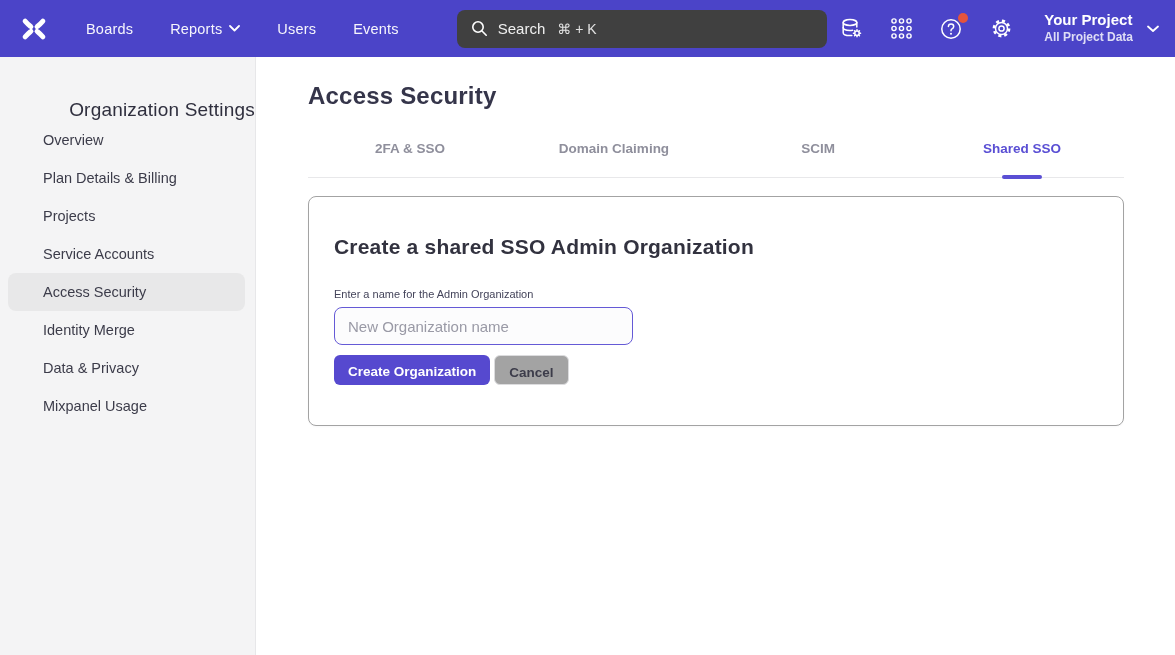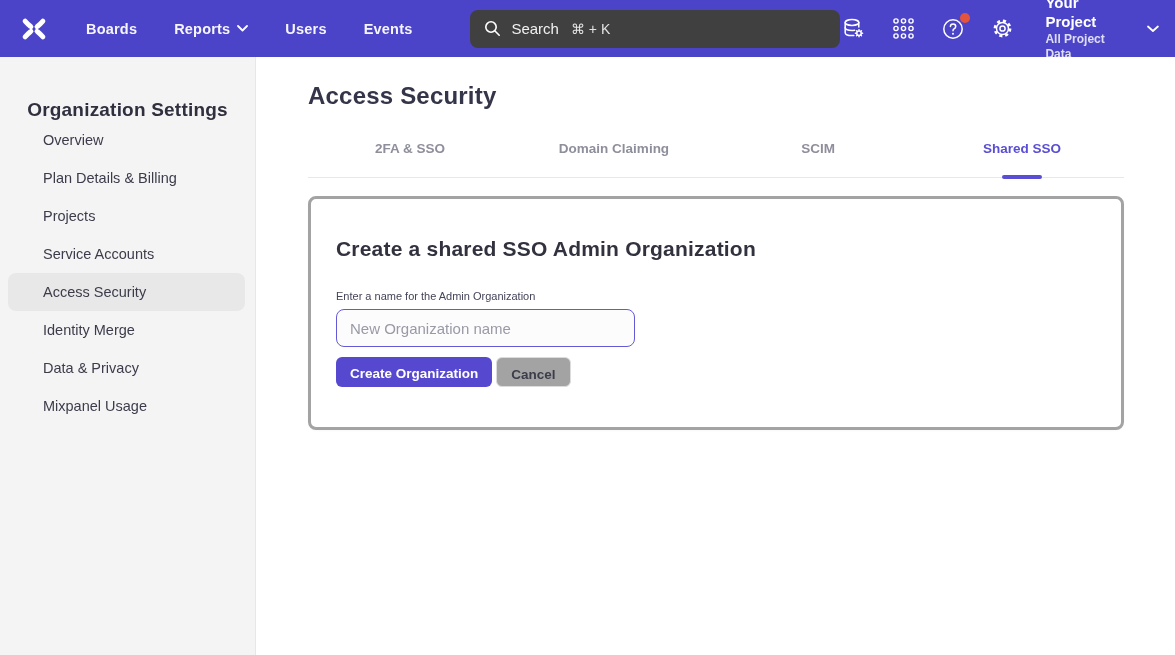--- a/index.html
+++ b/index.html
@@ -6,42 +6,42 @@
   html,body { width:1175px; height:655px; font-family:"Liberation Sans", sans-serif; background:#ffffff; overflow:hidden; }
 
   
   .topnav {
     height:57px; background:#4b44c8; display:flex; align-items:center;
     padding:0 16px 0 18px; position:relative;
   }
   .logo { width:32px; height:32px; display:flex; align-items:center; justify-content:center; cursor:pointer; flex:0 0 auto; }
   .nav-items { display:flex; align-items:center; margin-left:36px; gap:37px; }
   .nav-item {
-    color:rgba(255,255,255,0.95); font-size:14.5px; font-weight:700; letter-spacing:.2px;
+    color:rgba(255,255,255,0.95); font-size:14.5px; font-weight:400; letter-spacing:.2px;
     cursor:pointer; display:flex; align-items:center; gap:7px; text-decoration:none; white-space:nowrap;
   }
   .searchbar {
     margin-left:58px; width:370px; height:38px; background:#404040; border-radius:8px;
     display:flex; align-items:center; padding:0 14px; gap:10px; cursor:text; flex:0 0 auto;
   }
   .searchbar .ph { color:rgba(255,255,255,0.92); font-size:15px; }
   .searchbar .sc { color:rgba(255,255,255,0.85); font-size:14px; margin-left:2px; }
   .nav-right { margin-left:auto; display:flex; align-items:center; gap:24px; }
   .icon-btn { width:26px; height:26px; display:flex; align-items:center; justify-content:center; cursor:pointer; position:relative; }
   .help-dot { position:absolute; top:-3px; right:-4px; width:10px; height:10px; border-radius:50%; background:#e4543c; }
   .project { display:flex; align-items:center; gap:14px; cursor:pointer; margin-left:6px; }
   .project-name { color:#ffffff; font-size:15px; font-weight:700; line-height:1.25; }
   .project-sub { color:rgba(255,255,255,0.82); font-size:12px; font-weight:700; line-height:1.3; }
 
   
   .sidebar {
     position:absolute; top:57px; left:0; bottom:0; width:256px;
     background:#f4f4f5; border-right:1px solid #e7e7e9;
   }
-  .sidebar-title { margin-top:42px; text-align:center; font-size:19px; font-weight:700; color:#2f2f3e; letter-spacing:.2px; }
+  .sidebar-title { margin-top:42px; text-align:right; font-size:19px; font-weight:400; color:#2f2f3e; letter-spacing:.2px; }
   .sidebar-section { margin:38px 0 14px 17px; font-size:14px; font-weight:600; color:#85858f; }
   .sidebar-list { list-style:none; }
   .sidebar-item {
     height:38px; display:flex; align-items:center; padding-left:35px;
     font-size:14.5px; color:#3c3c4a; cursor:pointer; border-radius:8px; margin:0 10px 0 8px;
   }
   .sidebar-item span { pointer-events:none; }
   .sidebar-item.selected { background:#e8e8e9; }
 
   
@@ -54,21 +54,21 @@
     color:#8f8f9c; cursor:pointer; position:relative;
   }
   .tab.active { color:#5a4fd4; }
   .tab .underline {
     display:none; position:absolute; left:50%; transform:translateX(-50%); bottom:-2px;
     width:40px; height:4px; border-radius:2px; background:#5a4fd4;
   }
   .tab.active .underline { display:block; }
 
   .card {
-    margin-top:18px; border:3px solid #a3a3a3; border-radius:8px; background:#ffffff;
+    margin-top:18px; border:1px solid #a3a3a3; border-radius:8px; background:#ffffff;
     padding:38px 25px 40px 25px; box-shadow:0 1px 2px rgba(30,30,60,0.03);
   }
   .card-title { font-size:21px; font-weight:700; color:#32323f; letter-spacing:.2px; }
   .field-label { display:block; margin-top:29px; font-size:11px; color:#44445a; }
   .org-input {
     margin-top:7px; width:299px; height:38px; border:1px solid #655ad6; border-radius:8px;
     background:#fcfcfd; padding:0 13px; font-size:15px; color:#35354a; outline:none;
     font-family:"Liberation Sans", sans-serif;
   }
   .org-input::placeholder { color:#9a9aa6; }

